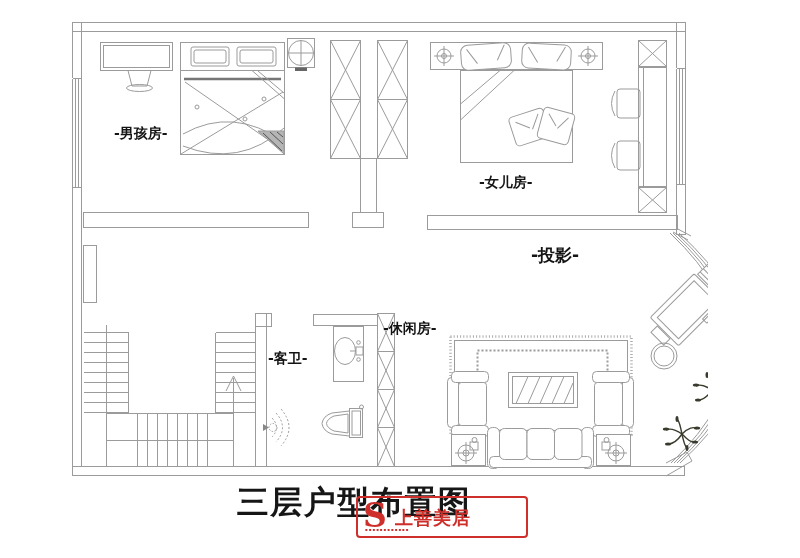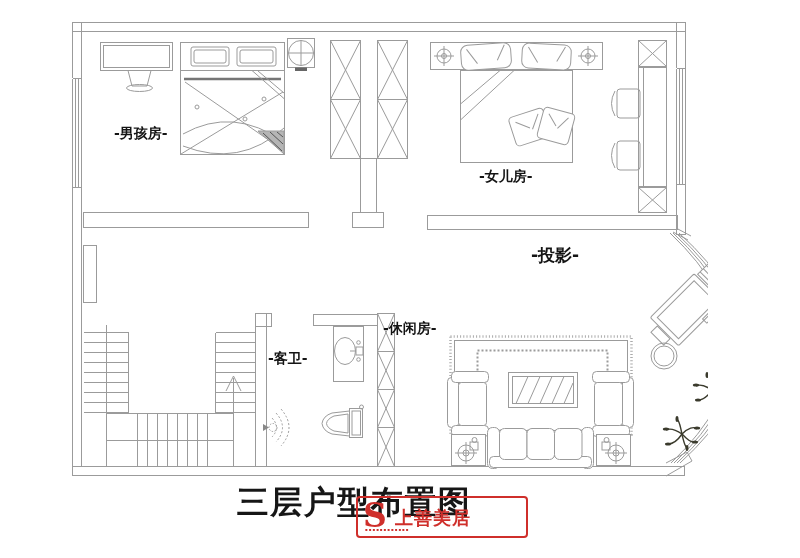--- a/index.html
+++ b/index.html
@@ -350,21 +350,21 @@
     <g>
       <circle cx="664" cy="356" r="13"></circle>
       <circle cx="664" cy="356" r="10"></circle>
     </g>
     <use href="#plant" x="712" y="390"></use>
     <use href="#plant" x="682" y="434"></use>
   </g>
 </svg>
 
   <div class="lbl" style="left:114px;top:126px">-男孩房-</div>
-  <div class="lbl" style="left:479px;top:169px">-女儿房-</div>
+  <div class="lbl" style="left:479px;top:175px">-女儿房-</div>
   <div class="lbl lbl-small" style="left:531px;top:246px">-投影-</div>
   <div class="lbl" style="left:383px;top:321px">-休闲房-</div>
   <div class="lbl" style="left:268px;top:351px">-客卫-</div>
 
   <div class="title">三层户型布置图</div>
 
   <div class="logo">
     <span class="logo-s">S</span>
     <span class="logo-brand">上善美居</span>
     <span class="logo-fine">▪▪▪▪▪▪▪▪▪▪▪▪</span>

